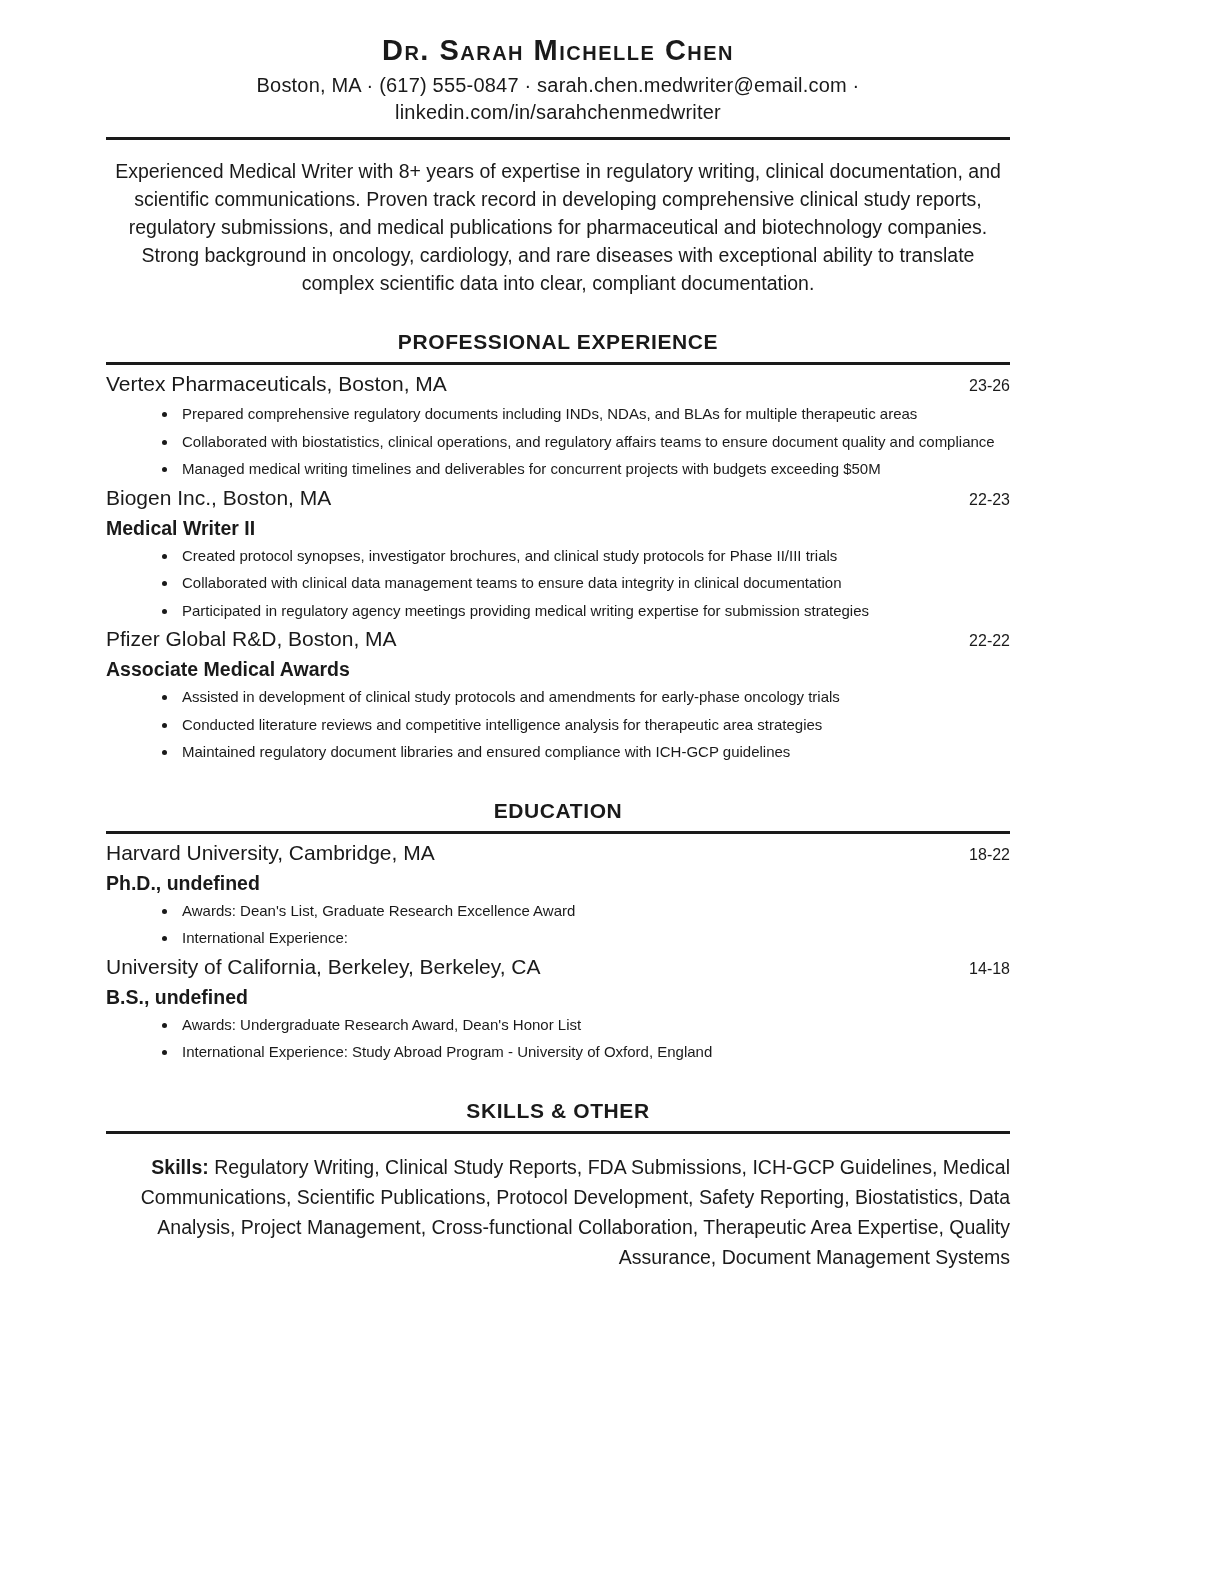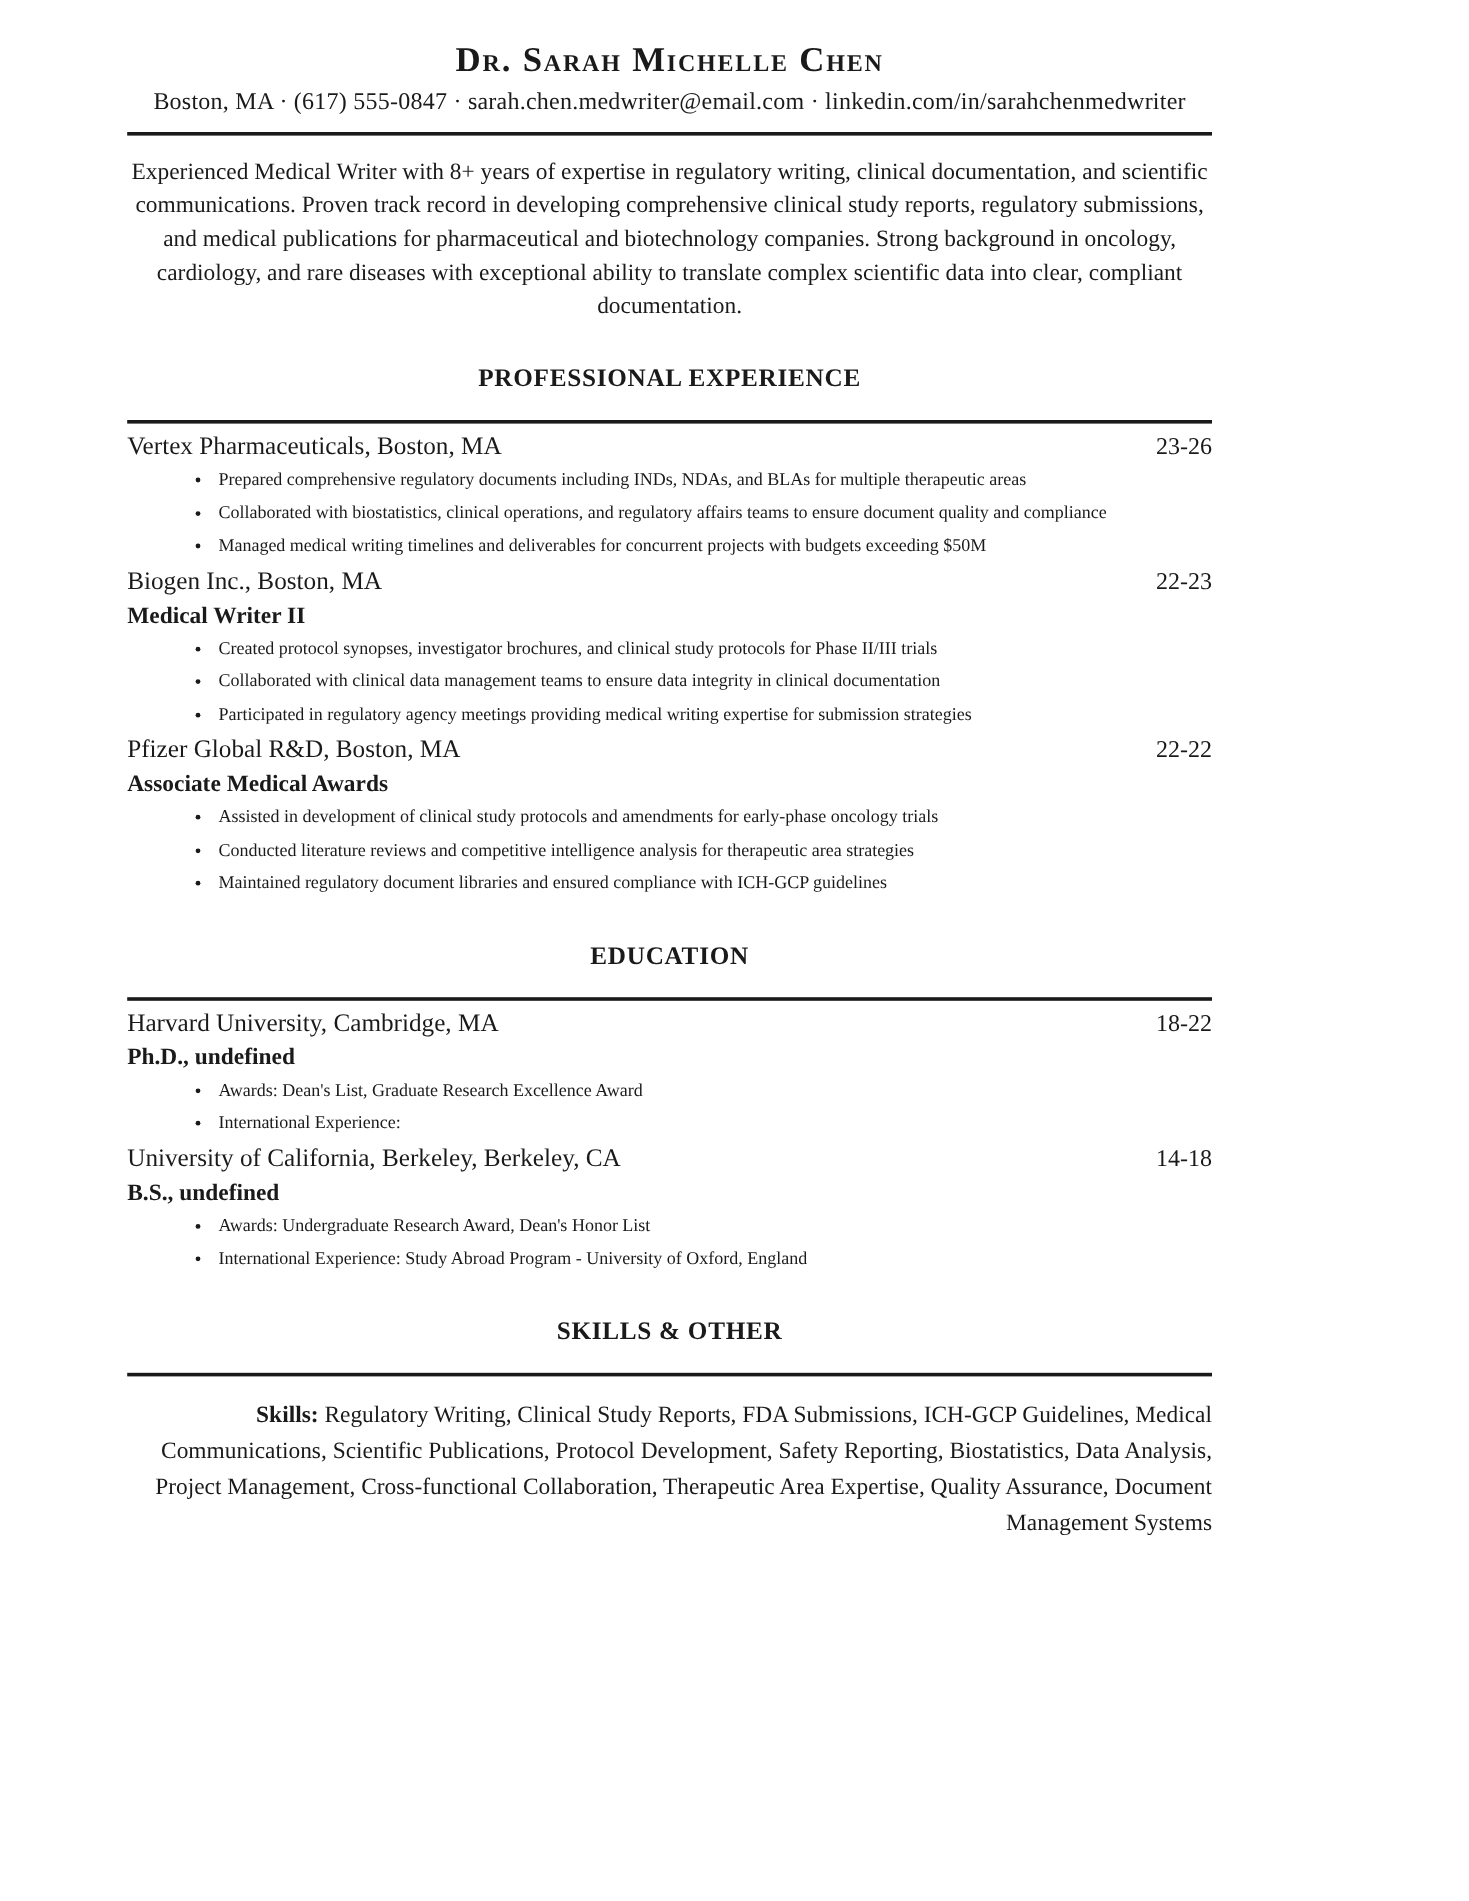--- a/index.html
+++ b/index.html
@@ -10,21 +10,20 @@
     background: #ffffff;
     color: #1a1a1a;
     font-family: "Liberation Sans", "DejaVu Sans", sans-serif;
     -webkit-font-smoothing: antialiased;
   }
   .page {
     width: 1116px;
     height: 1584px;
     padding: 30px 106px 0 106px;
     overflow: hidden;
-    font-family: Liberation Serif, serif;
   }
 
   
   .doc-header { text-align: center; }
   .candidate-name {
     font-size: 29px;
     font-weight: 700;
     font-variant: small-caps;
     letter-spacing: 1.5px;
     line-height: 40px;
@@ -50,35 +49,35 @@
   }
 
   
   .section { margin-top: 32px; }
   .section-title {
     text-align: center;
     font-size: 21px;
     font-weight: 700;
     letter-spacing: 0.6px;
     line-height: 26px;
-    padding-bottom: 22px;
+    padding-bottom: 7px;
     border-bottom: 3px solid #1a1a1a;
   }
   .section-body { padding-top: 4px; }
 
   
   .entry-head {
     display: flex;
     justify-content: space-between;
     align-items: baseline;
     font-size: 21px;
     line-height: 29px;
   }
   .entry-org { flex: 1 1 auto; }
-  .entry-dates { flex: 0 0 auto; text-align: center; font-size: 20px; }
+  .entry-dates { flex: 0 0 auto; text-align: center; font-size: 16px; }
   .entry-role {
     font-size: 19.5px;
     font-weight: 700;
     line-height: 28px;
   }
   ul.bullets {
     margin: 0;
     padding: 0 0 0 72px;
   }
   ul.bullets li {

